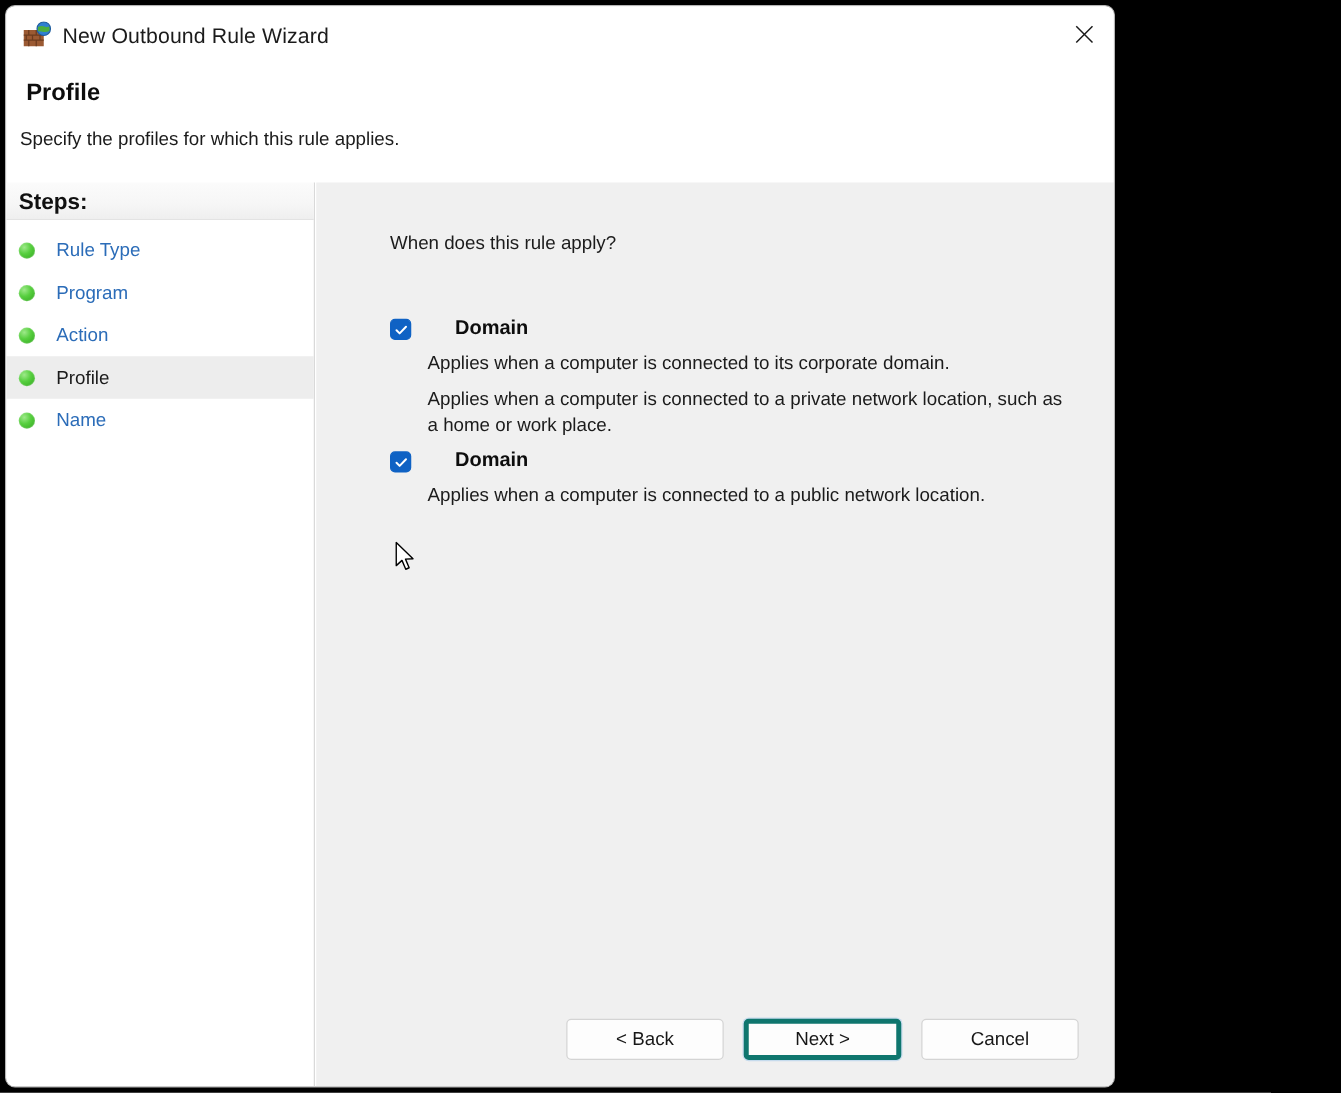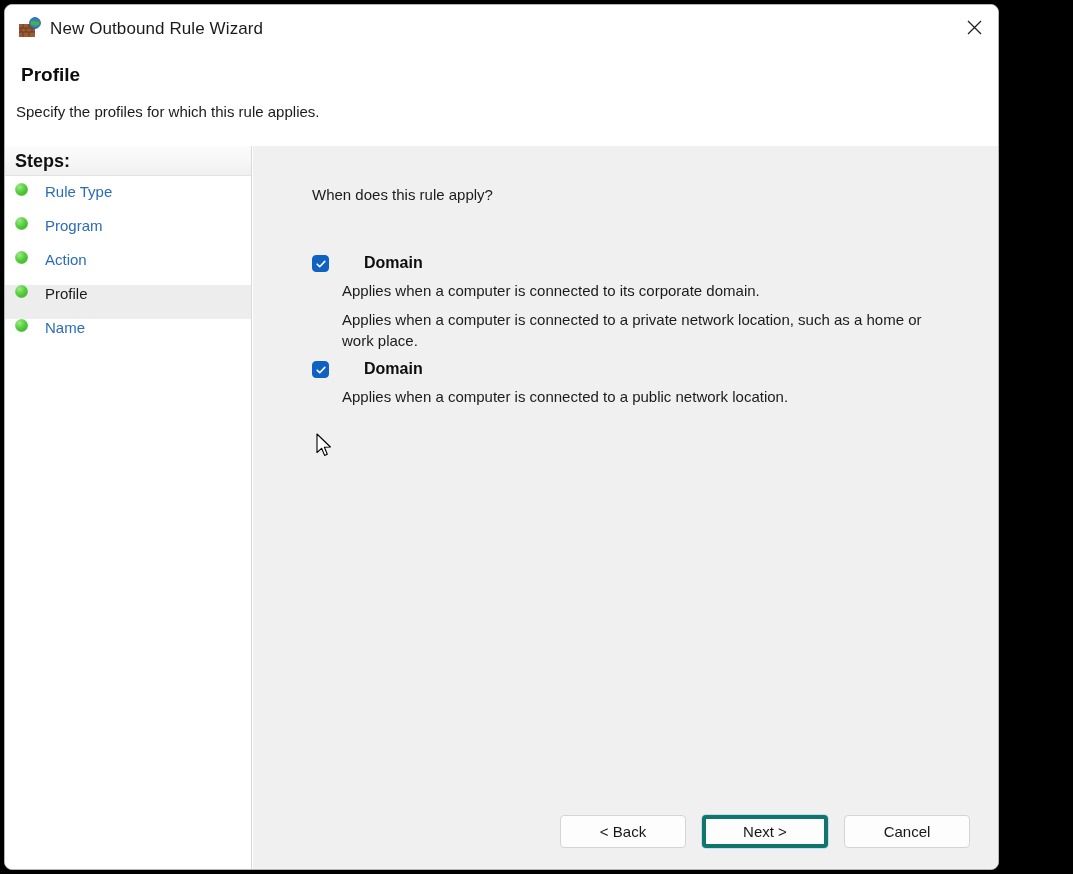--- a/index.html
+++ b/index.html
@@ -12,21 +12,21 @@
     height: 874px;
     overflow: hidden;
     font-family: "Liberation Sans", sans-serif;
   }
 
   
   .window {
     position: absolute;
     left: 4px;
     top: 4px;
-    width: 995px;
+    width: 888px;
     height: 866px;
     background: #ffffff;
     border: 1px solid #b5b5b5;
     border-radius: 8px;
     box-sizing: border-box;
     overflow: hidden;
   }
 
   
   .titlebar {
@@ -125,21 +125,21 @@
     color: #111111;
   }
   .steps-list {
     position: relative;
     padding-top: 7px;
   }
   .step-item {
     position: relative;
     height: 34px;
     display: flex;
-    align-items: flex-start;
+    align-items: center;
     padding-left: 10px;
     box-sizing: border-box;
   }
   .step-item.selected {
     background: #ededed;
   }
   .step-bullet {
     flex: 0 0 auto;
     width: 13px;
     height: 13px;

